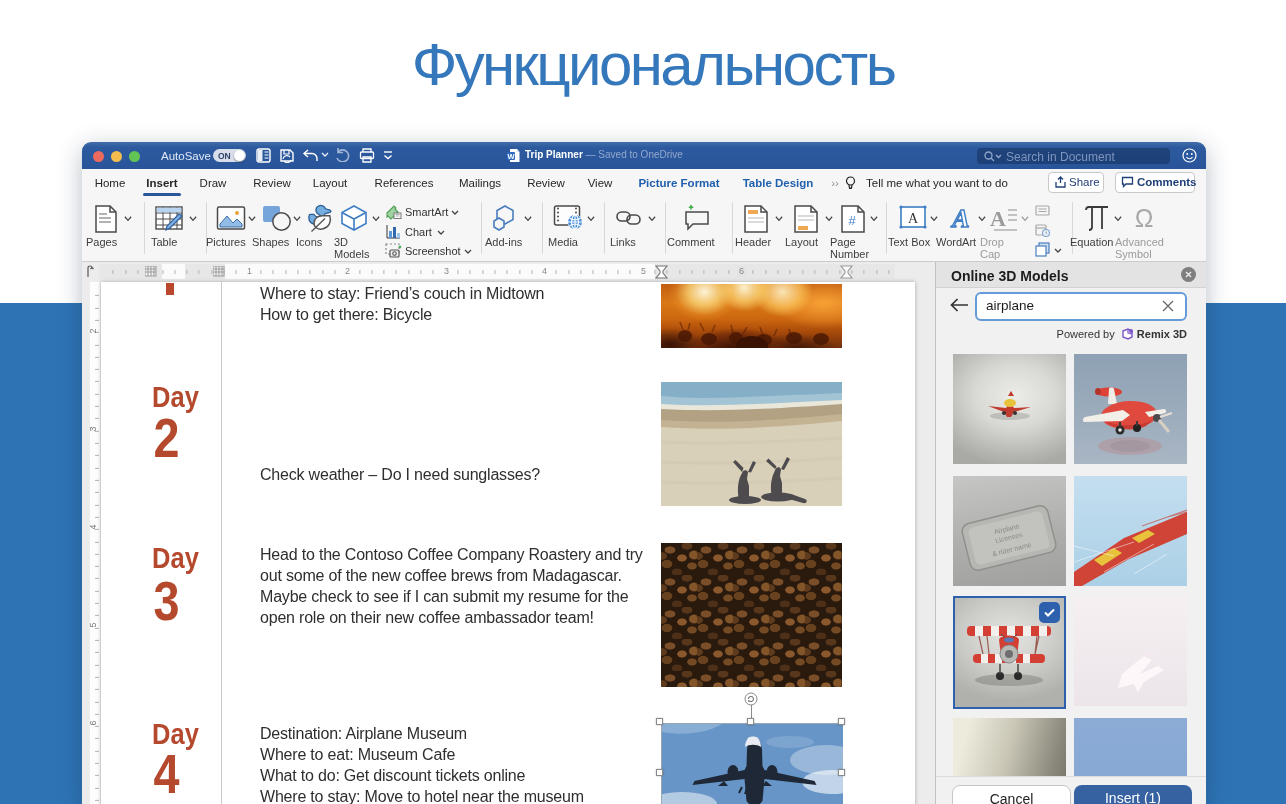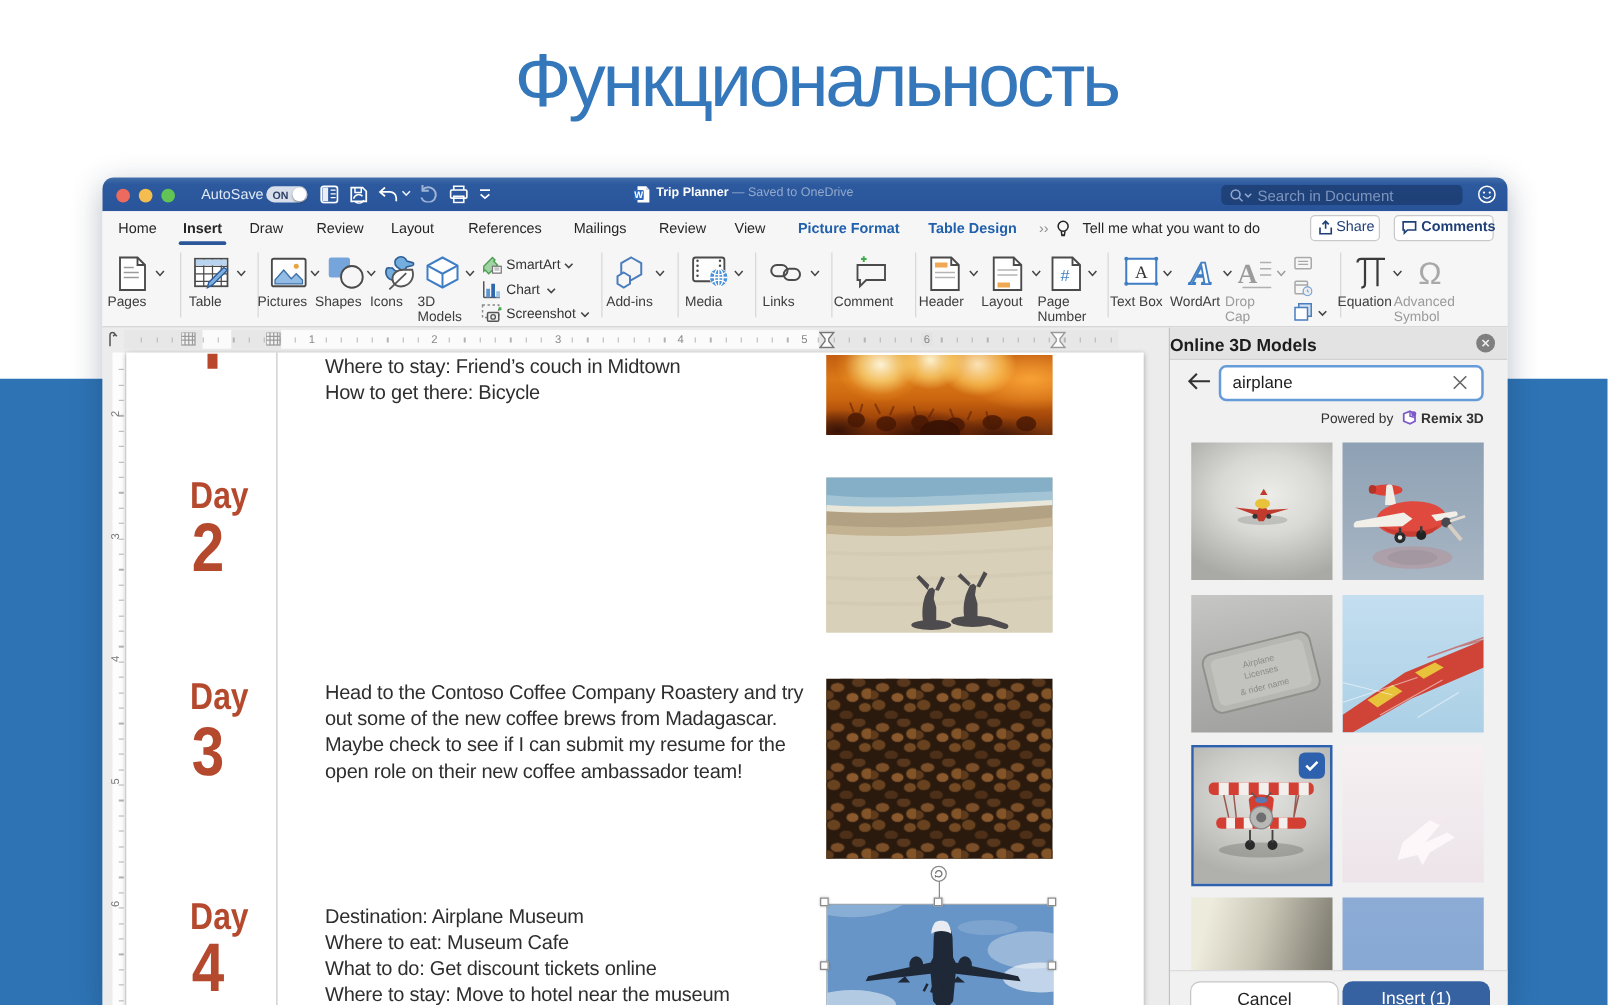--- a/index.html
+++ b/index.html
@@ -388,20 +388,21 @@
 <div id="page">
 <div class="ab" style="left:120px;top:0;width:1px;height:525px;background:#c9c9c9"></div>
 <div class="ab" style="left:65px;top:1px;width:8px;height:12px;background:#b9472b"></div>
 <div class="day" style="left:14px;top:100px;font-size:30px;line-height:30px">Day</div>
 <div class="day" style="left:5px;top:129px;font-size:55px;line-height:55px">2</div>
 <div class="day" style="left:14px;top:261px;font-size:30px;line-height:30px">Day</div>
 <div class="day" style="left:5px;top:292px;font-size:55px;line-height:55px">3</div>
 <div class="day" style="left:14px;top:437px;font-size:30px;line-height:30px">Day</div>
 <div class="day" style="left:5px;top:465px;font-size:55px;line-height:55px">4</div>
 <div class="txt" style="top:1px">Where to stay: Friend’s couch in Midtown<br>How to get there: Bicycle</div>
+<div class="txt" style="top:182px">Check weather – Do I need sunglasses?</div>
 <div class="txt" style="top:262px">Head to the Contoso Coffee Company Roastery and try<br>out some of the new coffee brews from Madagascar.<br>Maybe check to see if I can submit my resume for the<br>open role on their new coffee ambassador team!</div>
 <div class="txt" style="top:441px">Destination: Airplane Museum<br>Where to eat: Museum Cafe<br>What to do: Get discount tickets online<br>Where to stay: Move to hotel near the museum</div>
 <div class="img" id="im1" style="top:2px;height:64px">
             <svg width="181" height="64" viewBox="0 0 181 64" style="position:absolute;left:0;top:0">
               <g stroke="rgba(90,30,5,.55)" stroke-width="1.6" fill="none">
                 <path d="M22 46l-3-8m8 8l2-7m14 8l-4-8m12 9l3-7m18 8l-2-8m12 9l4-7m16 8l-3-8m14 9l3-7m14 8l-2-8"></path>
               </g>
               <g fill="rgba(70,22,4,.8)">
                 <ellipse cx="24" cy="52" rx="7" ry="6"></ellipse>
                 <ellipse cx="48" cy="55" rx="8" ry="6"></ellipse>
@@ -458,21 +459,21 @@
 <div class="ab" style="left:650px;top:423px;width:1px;height:18px;background:#8a8a8a"></div>
 <div class="hsq" style="left:555px;top:436px"></div>
 <div class="hsq" style="left:646px;top:436px"></div>
 <div class="hsq" style="left:737px;top:436px"></div>
 <div class="hsq" style="left:555px;top:487px"></div>
 <div class="hsq" style="left:737px;top:487px"></div>
 </div>
 </div>
 <div id="panel">
 <div class="ab" style="left:0;top:0;width:270px;height:26px;background:#e3e3e3;border-bottom:1px solid #d2d2d2"></div>
-<div class="pl" style="left:0;top:6px;font-weight:bold;font-size:14px">Online 3D Models</div>
+<div class="pl" style="left:15px;top:6px;font-weight:bold;font-size:14px">Online 3D Models</div>
 <div class="ab" style="left:245px;top:5px;width:15px;height:15px;border-radius:50%;background:#7f7f7f"></div>
 <svg class="ab" style="left:249px;top:9px" width="7" height="7" viewBox="0 0 7 7">
           <path d="M1 1l5 5M6 1L1 6" stroke="#ededed" stroke-width="1.4"></path>
         </svg>
 <svg class="ab" style="left:14px;top:36px" width="20" height="14" viewBox="0 0 20 14">
           <path d="M1.5 7H18M7.5 1L1.5 7l6 6" fill="none" stroke="#333" stroke-width="1.7"></path>
         </svg>
 <div class="ab" style="left:39px;top:30px;width:212px;height:29px;background:#fff;border:2px solid #649bd8;border-radius:6px"></div>
 <div class="pl" style="left:50px;top:36px">airplane</div>
 <svg class="ab" style="left:225px;top:37px" width="14" height="14" viewBox="0 0 14 14">

